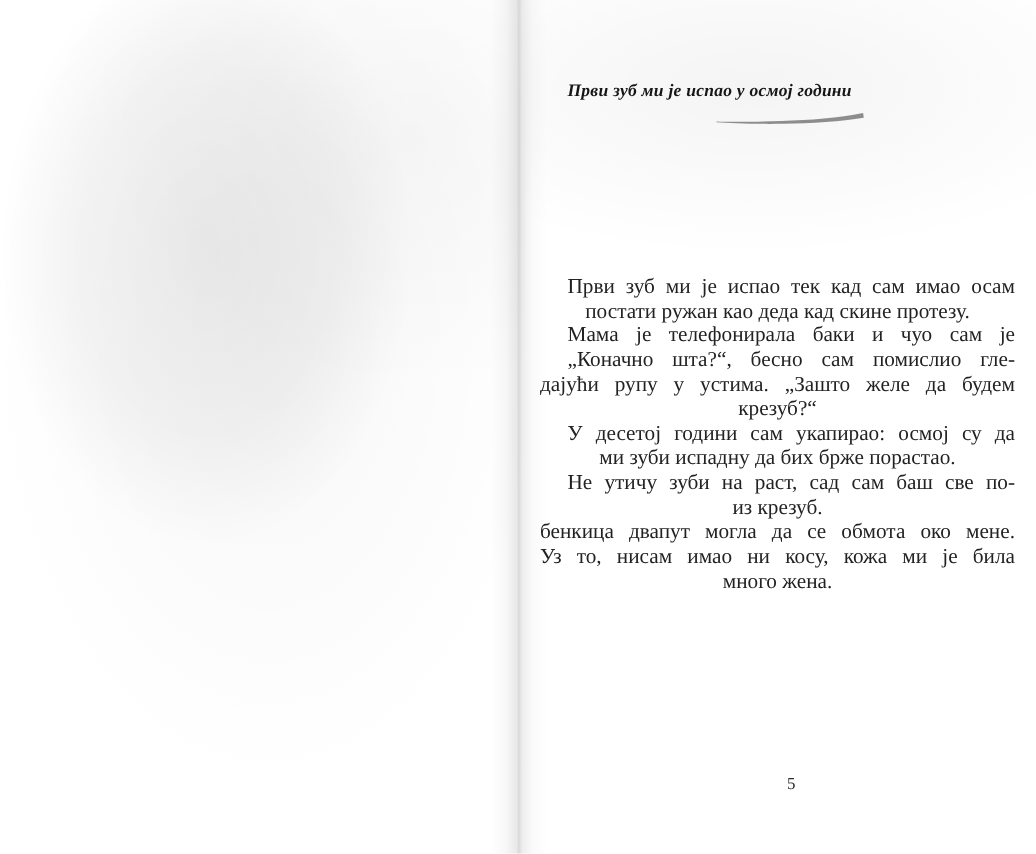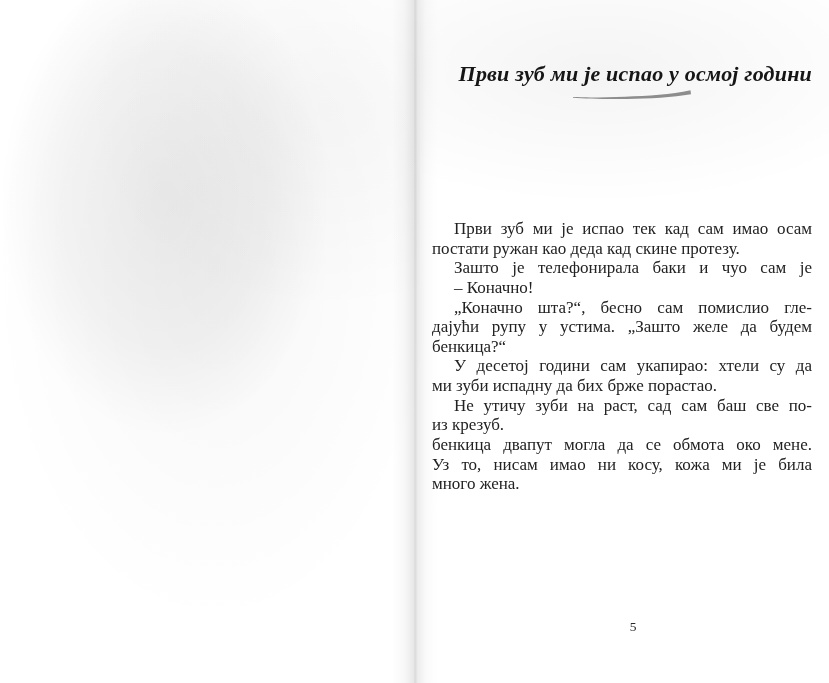--- a/index.html
+++ b/index.html
@@ -57,22 +57,22 @@
     left: 432px; top: 0;
     width: 380px; height: 683px;
     color: var(--text, #1f1f1f);
   }
   .chapter-title {
     position: absolute;
     top: 62px; left: 0;
     width: 100%;
     padding-left: 22px;
     box-sizing: border-box;
-    text-align: right;
-    font-size: 22px;
+    text-align: left;
+    font-size: 14px;
     line-height: 24px;
     font-weight: bold;
     font-style: italic;
     letter-spacing: 0.2px;
     color: #161616;
     white-space: nowrap;
   }
   .swoosh {
     position: absolute;
     left: 141px; top: 88px;
@@ -81,21 +81,21 @@
   }
   .body-block {
     position: absolute;
     top: 219px; left: 0;
     width: 380px;
   }
   .line {
     height: 19.65px;
     line-height: 19.65px;
     font-size: 17px;
-    text-align: left;
+    text-align: center;
     color: #222222;
   }
   .line.just {
     text-align: justify;
     text-align-last: justify;
   }
   .line.indent {
     padding-left: 22px;
   }
   .page-number {
@@ -125,26 +125,25 @@
 
     <div class="chapter-title">Први зуб ми је испао у осмој години</div>
 
     <svg class="swoosh" viewBox="0 0 119 12" preserveAspectRatio="none">
       <path d="M0,9.1 C14,9.6 32,9.4 52,8.7 C75,7.9 98,6.5 117.5,2.3 L118,6.2 C100,9.3 76,10.6 54,11.0 C32,11.4 12,10.6 0,9.8 Z" fill="#8d8d8d"></path>
     </svg>
 
     <div class="body-block">
         <div class="line indent just">Први зуб ми је испао тек кад сам имао осам</div>
         <div class="line">постати ружан као деда кад скине протезу.</div>
-        <div class="line indent just">Зашто је телефонирала баки и чуо сам је</div>
-        <div class="line indent">– Коначно!</div>
+        <div class="line indent just">Мама је телефонирала баки и чуо сам је</div>
         <div class="line indent just">„Коначно шта?“, бесно сам помислио гле-</div>
         <div class="line just">дајући рупу у устима. „Зашто желе да будем</div>
-        <div class="line">бенкица?“</div>
-        <div class="line indent just">У десетој години сам укапирао: хтели су да</div>
+        <div class="line">крезуб?“</div>
+        <div class="line indent just">У десетој години сам укапирао: осмој су да</div>
         <div class="line">ми зуби испадну да бих брже порастао.</div>
         <div class="line indent just">Не утичу зуби на раст, сад сам баш све по-</div>
         <div class="line">из крезуб.</div>
         <div class="line just">бенкица двапут могла да се обмота око мене.</div>
         <div class="line just">Уз то, нисам имао ни косу, кожа ми је била</div>
         <div class="line">много жена.</div>
       </div>
 
     <div class="page-number">5</div>
 

